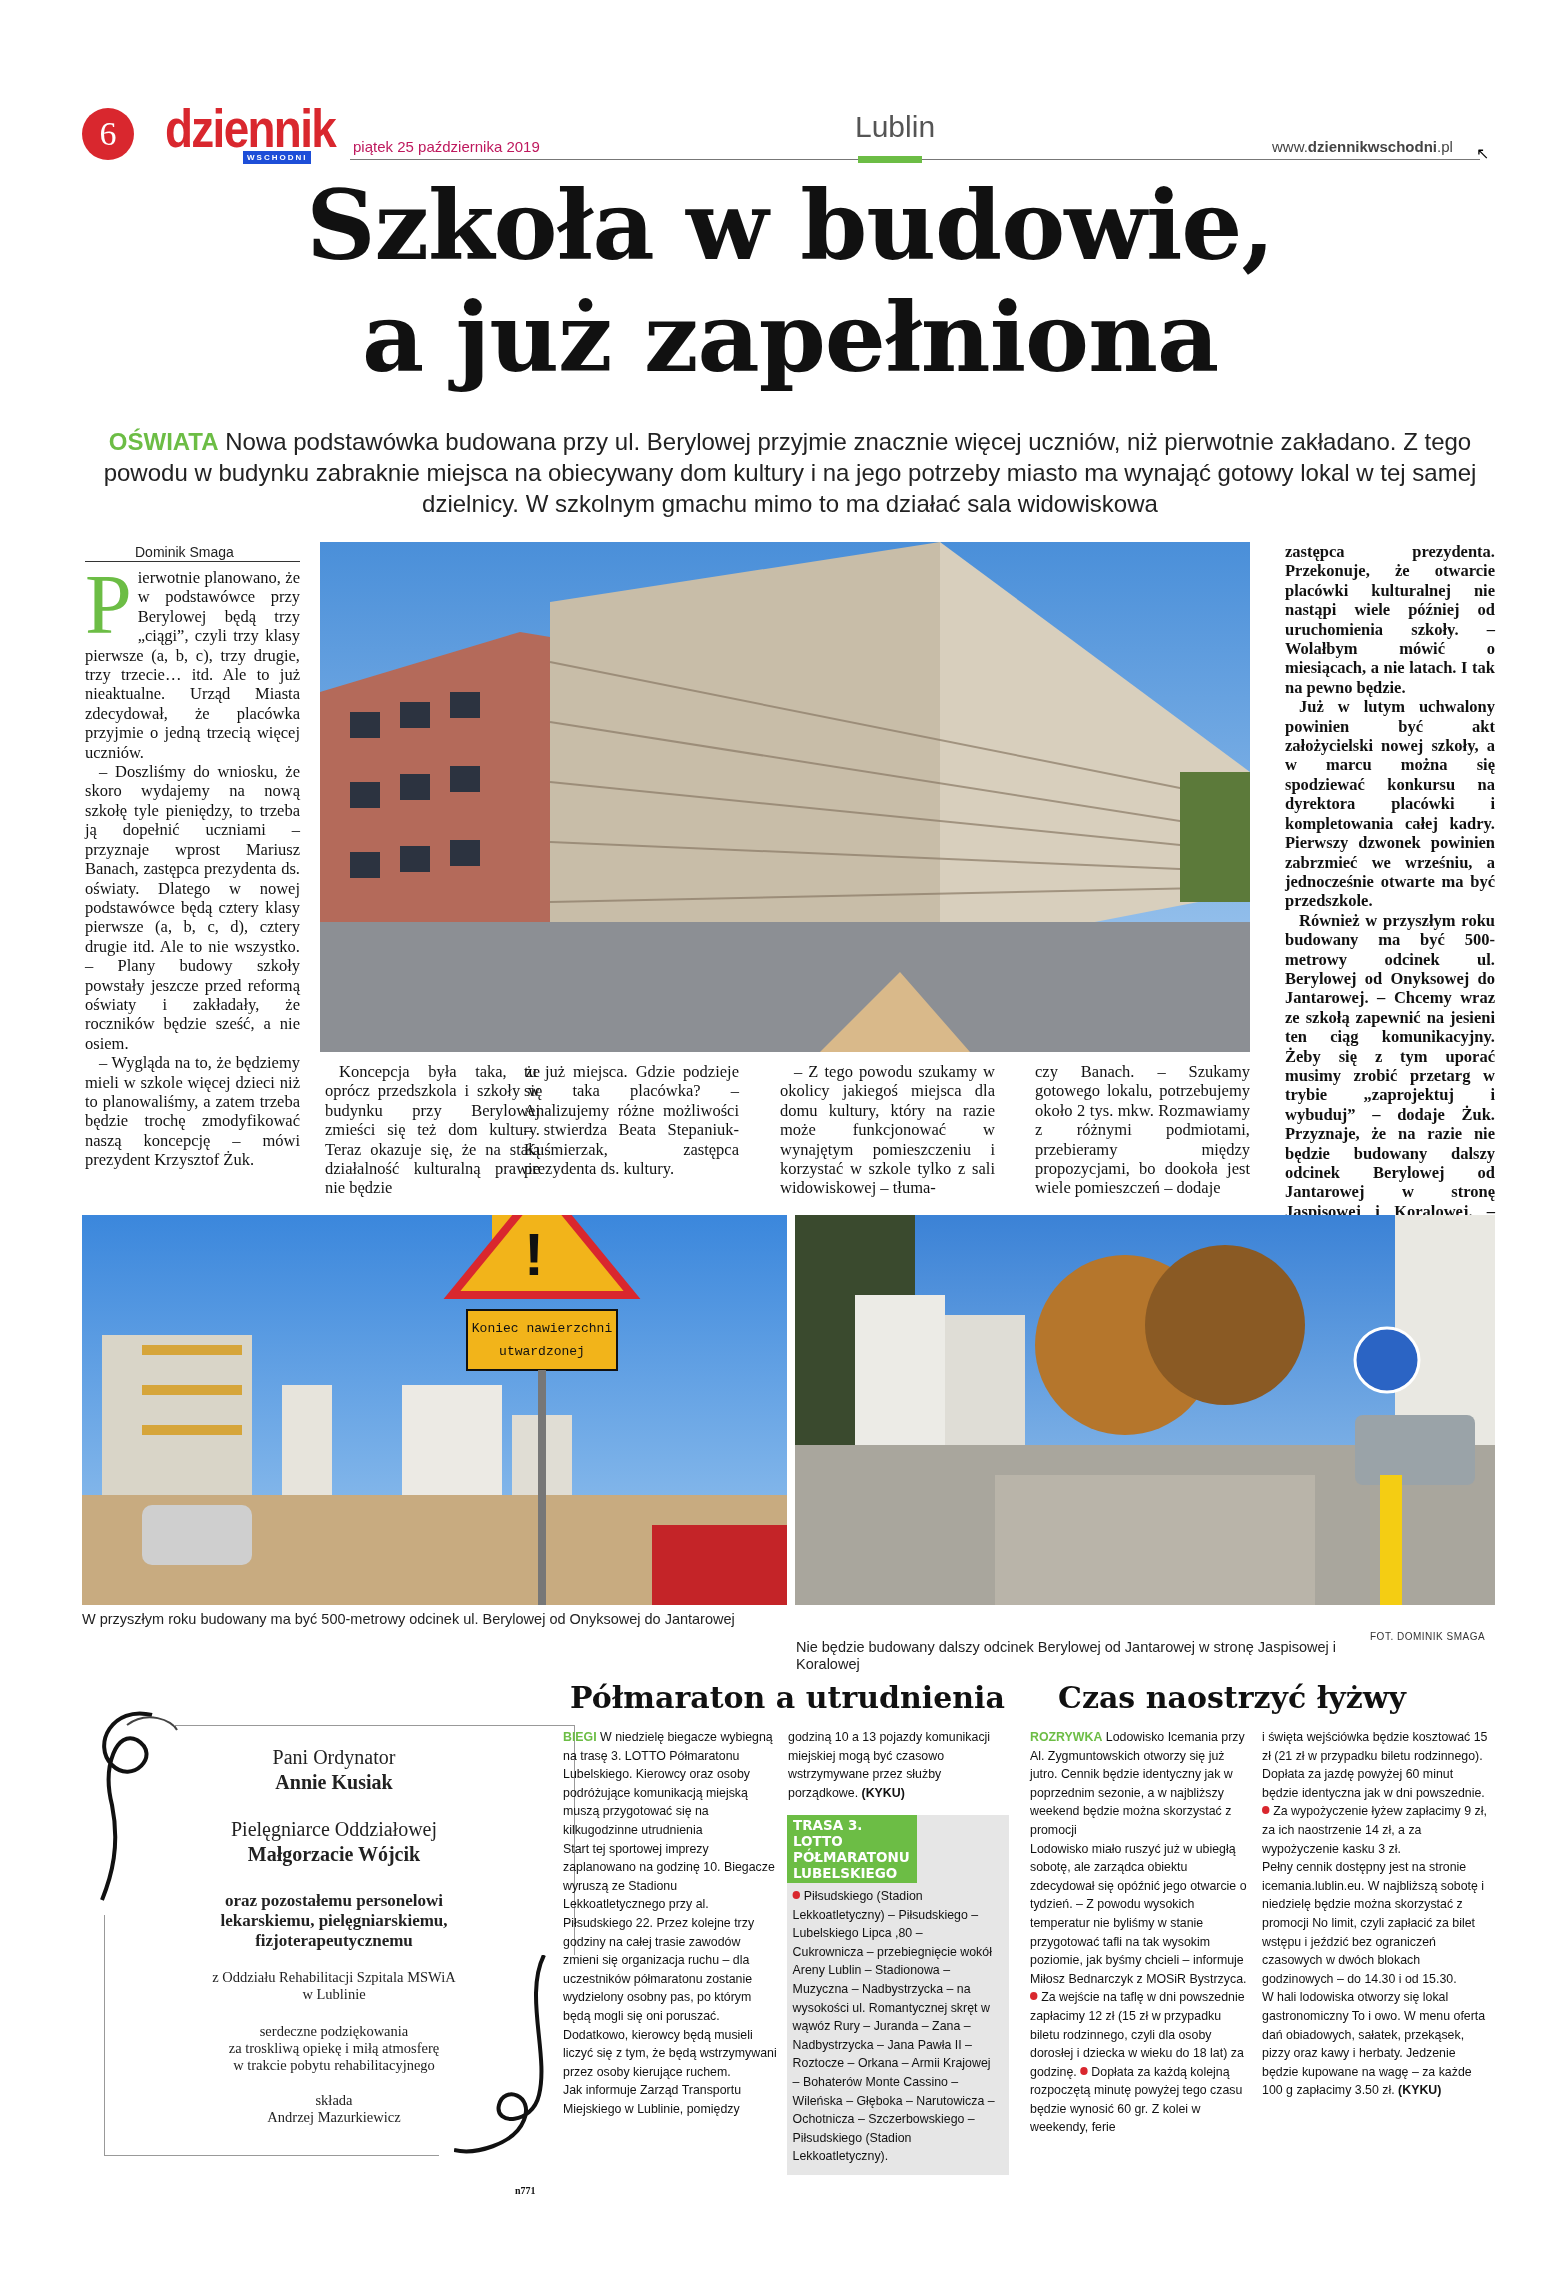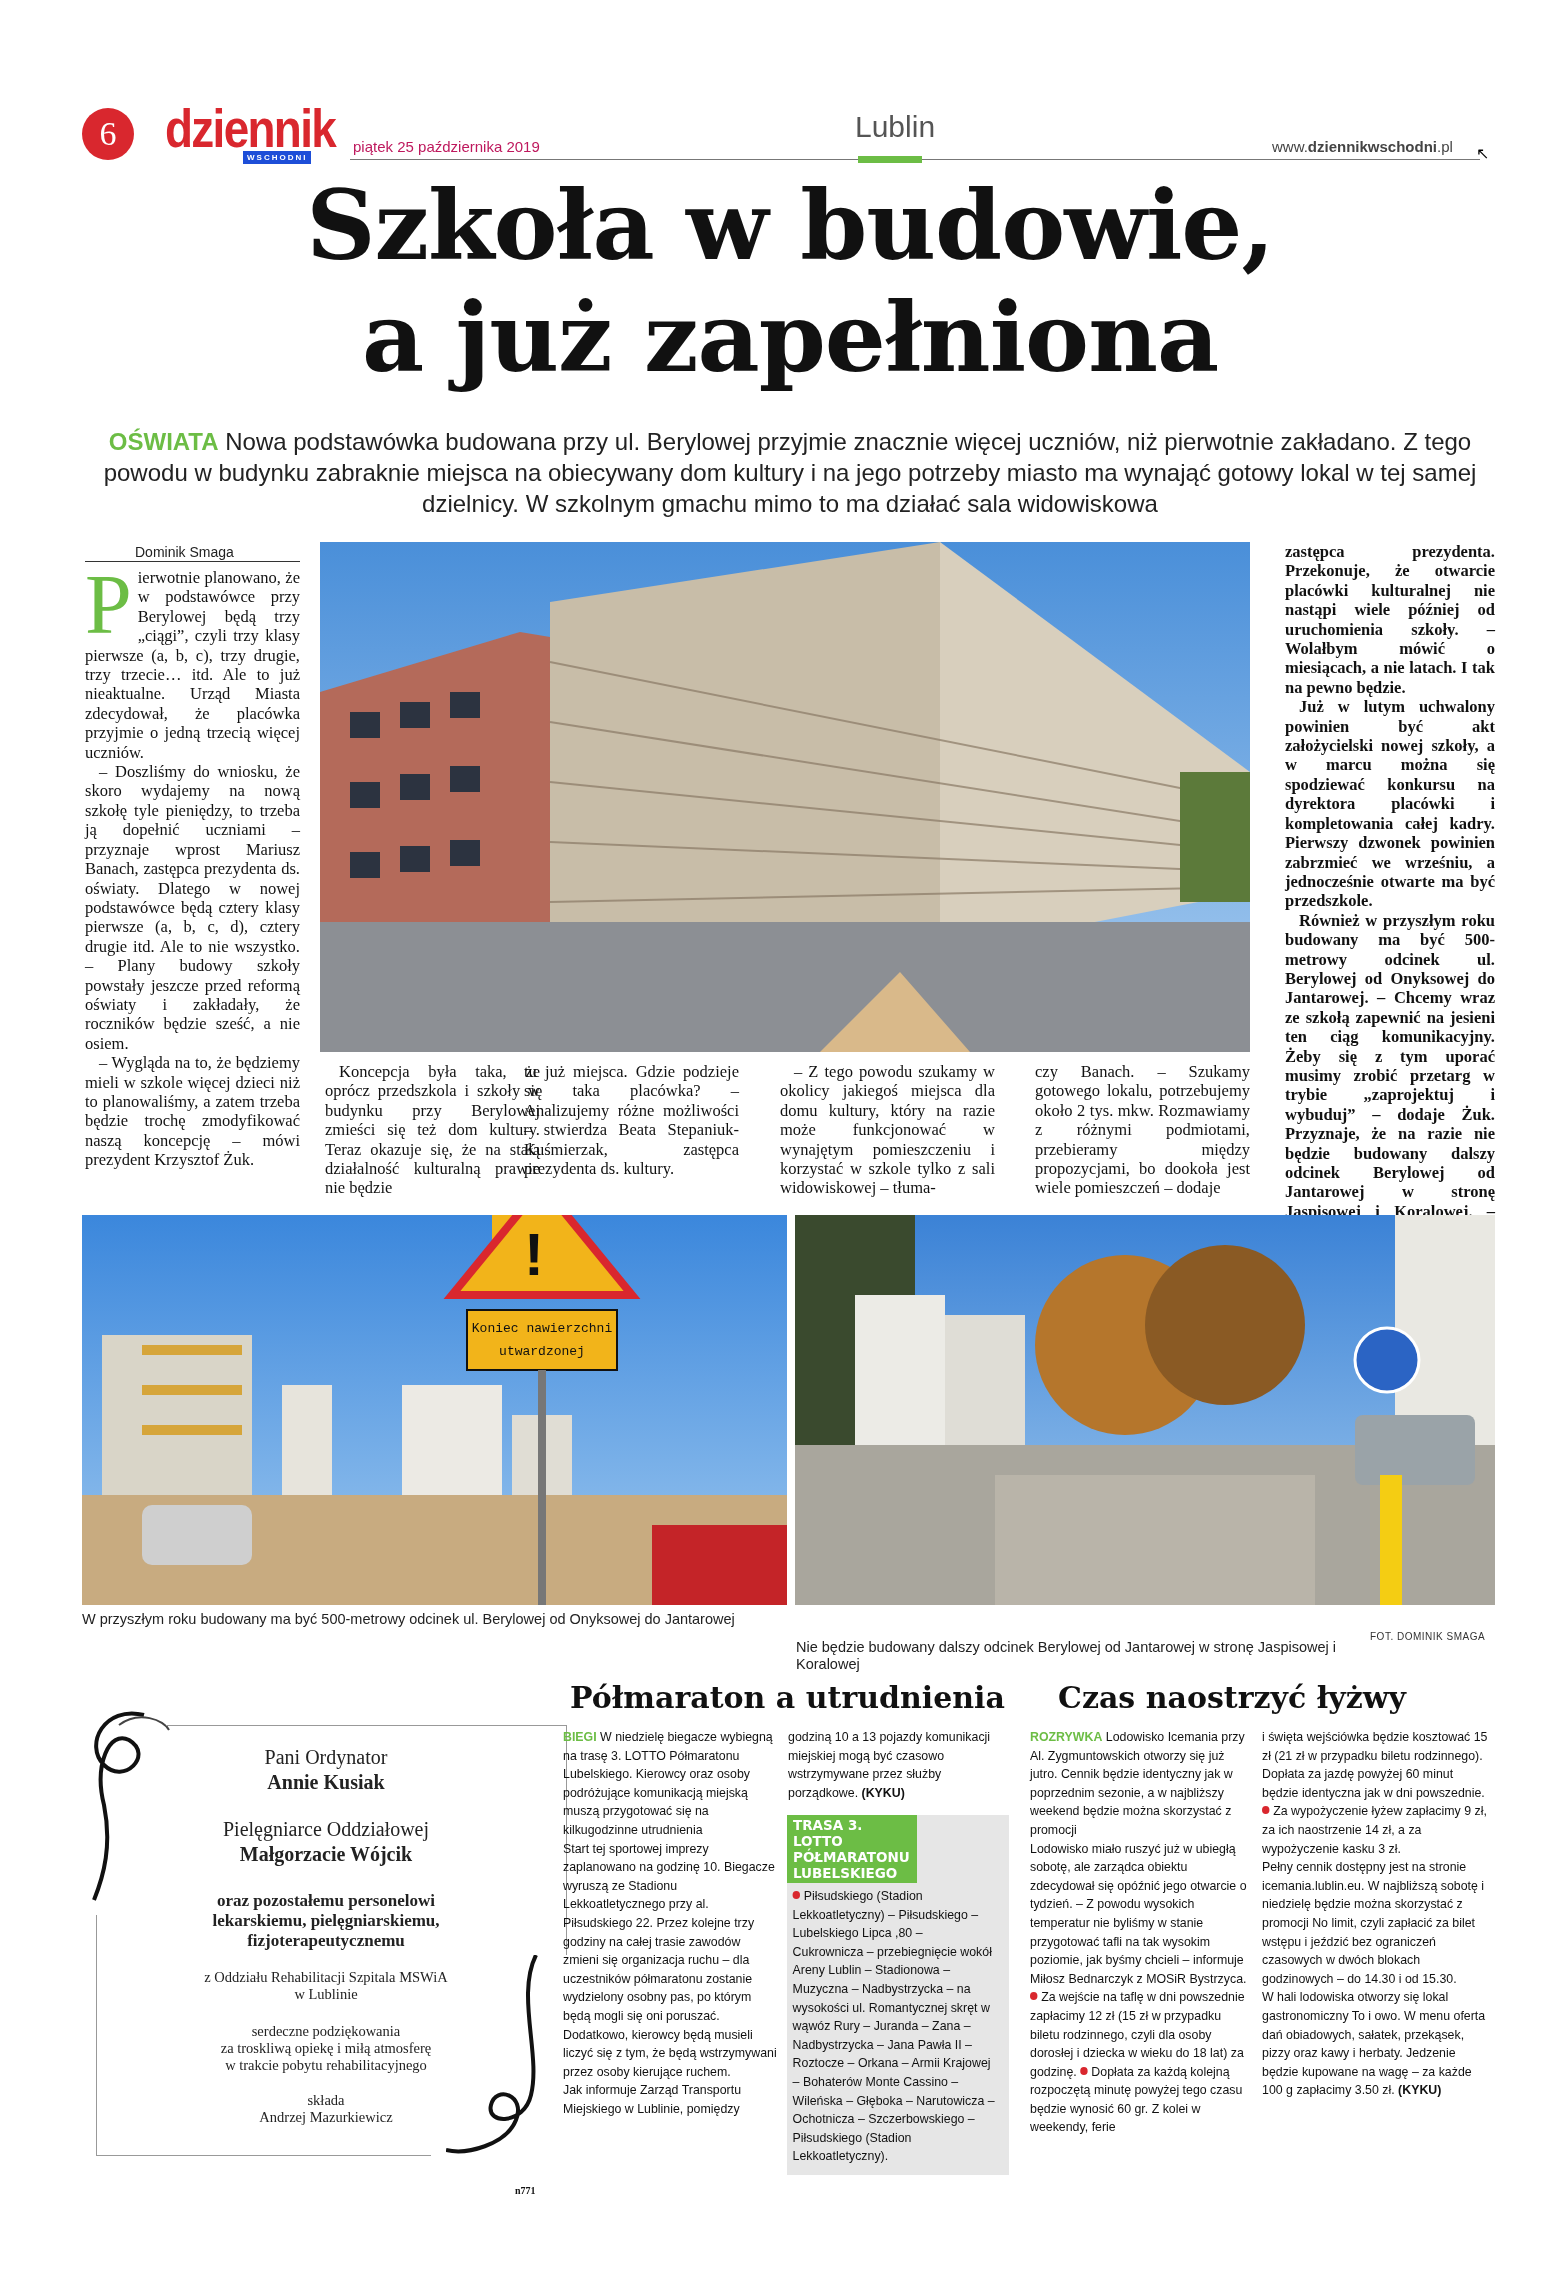--- a/index.html
+++ b/index.html
@@ -36,21 +36,21 @@
 
   .photo { background: #999; overflow: hidden; }
   .photo-main { left: 320px; top: 542px; width: 930px; height: 510px; }
   .photo-left { left: 82px; top: 1215px; width: 705px; height: 390px; }
   .photo-right { left: 795px; top: 1215px; width: 700px; height: 390px; }
 
   .caption { font-family: "Liberation Sans", sans-serif; font-size: 14.5px; line-height: 17px; color: #222; }
   .credit { font-family: "Liberation Sans", sans-serif; font-size: 10px; color: #333; letter-spacing: 0.5px; }
 
   
-  .ad-box { left: 96px; top: 1705px; width: 390px; height: 460px; text-decoration: underline; }
+  .ad-box { left: 104px; top: 1705px; width: 390px; height: 460px; text-decoration: underline; }
   .ad-text { font-family: "Liberation Serif", serif; text-align: center; color: #222; }
   .brief-title { font-family: "DejaVu Serif", serif; font-weight: 700; font-size: 30px; color: #111; white-space: nowrap; }
   .brief { font-family: "Liberation Sans", sans-serif; font-size: 13.3px; line-height: 18.6px; color: #111; transform: scaleX(0.93); transform-origin: left top; }
   .brief .kicker { color: #6cbd45; font-weight: 700; }
   .dot { display: inline-block; width: 8px; height: 8px; border-radius: 50%; background: #d9272e; margin-right: 4px; vertical-align: 1px; }
   .route-box { background: #e6e6e6; }
   .route-title { background: #6cbd45; color: #fff; font-family: "DejaVu Sans", sans-serif; font-weight: 700; font-size: 13.5px; line-height: 16px; padding: 2px 6px; display: inline-block; }
 </style>
 </head>
 <body>

